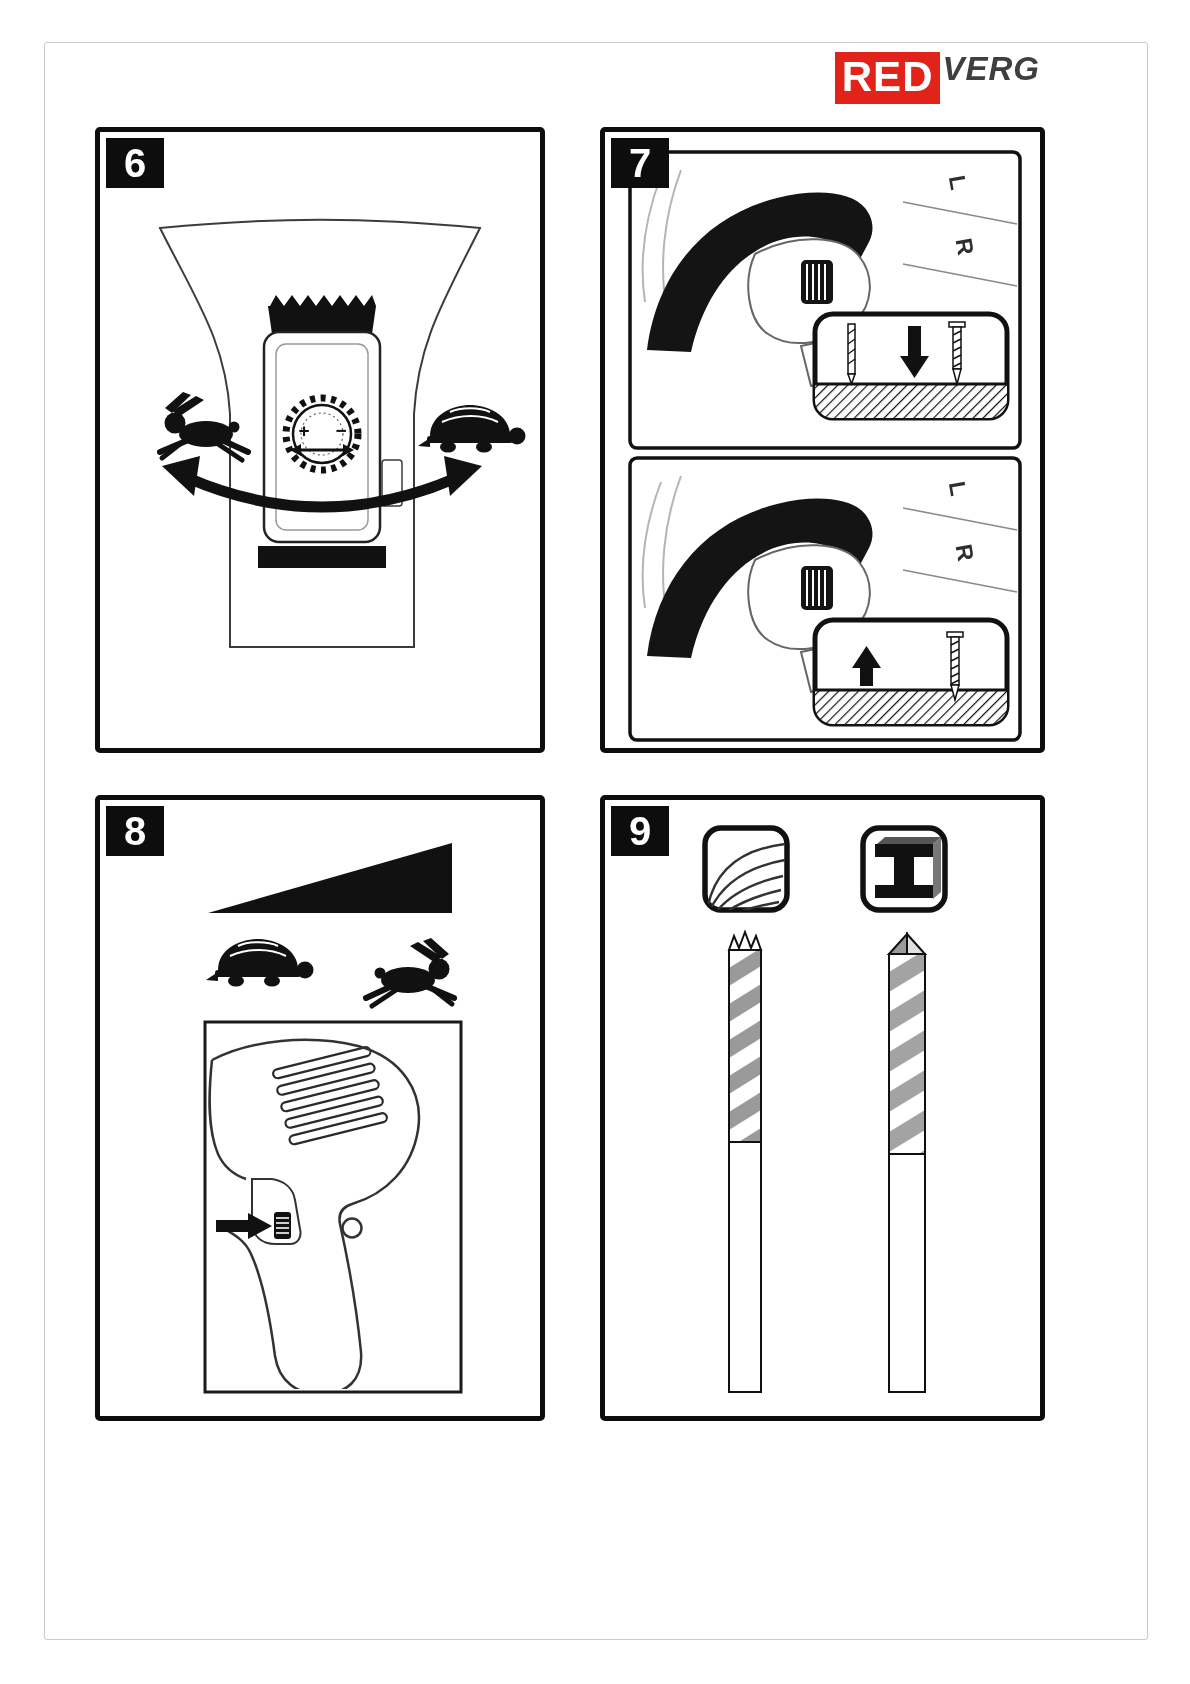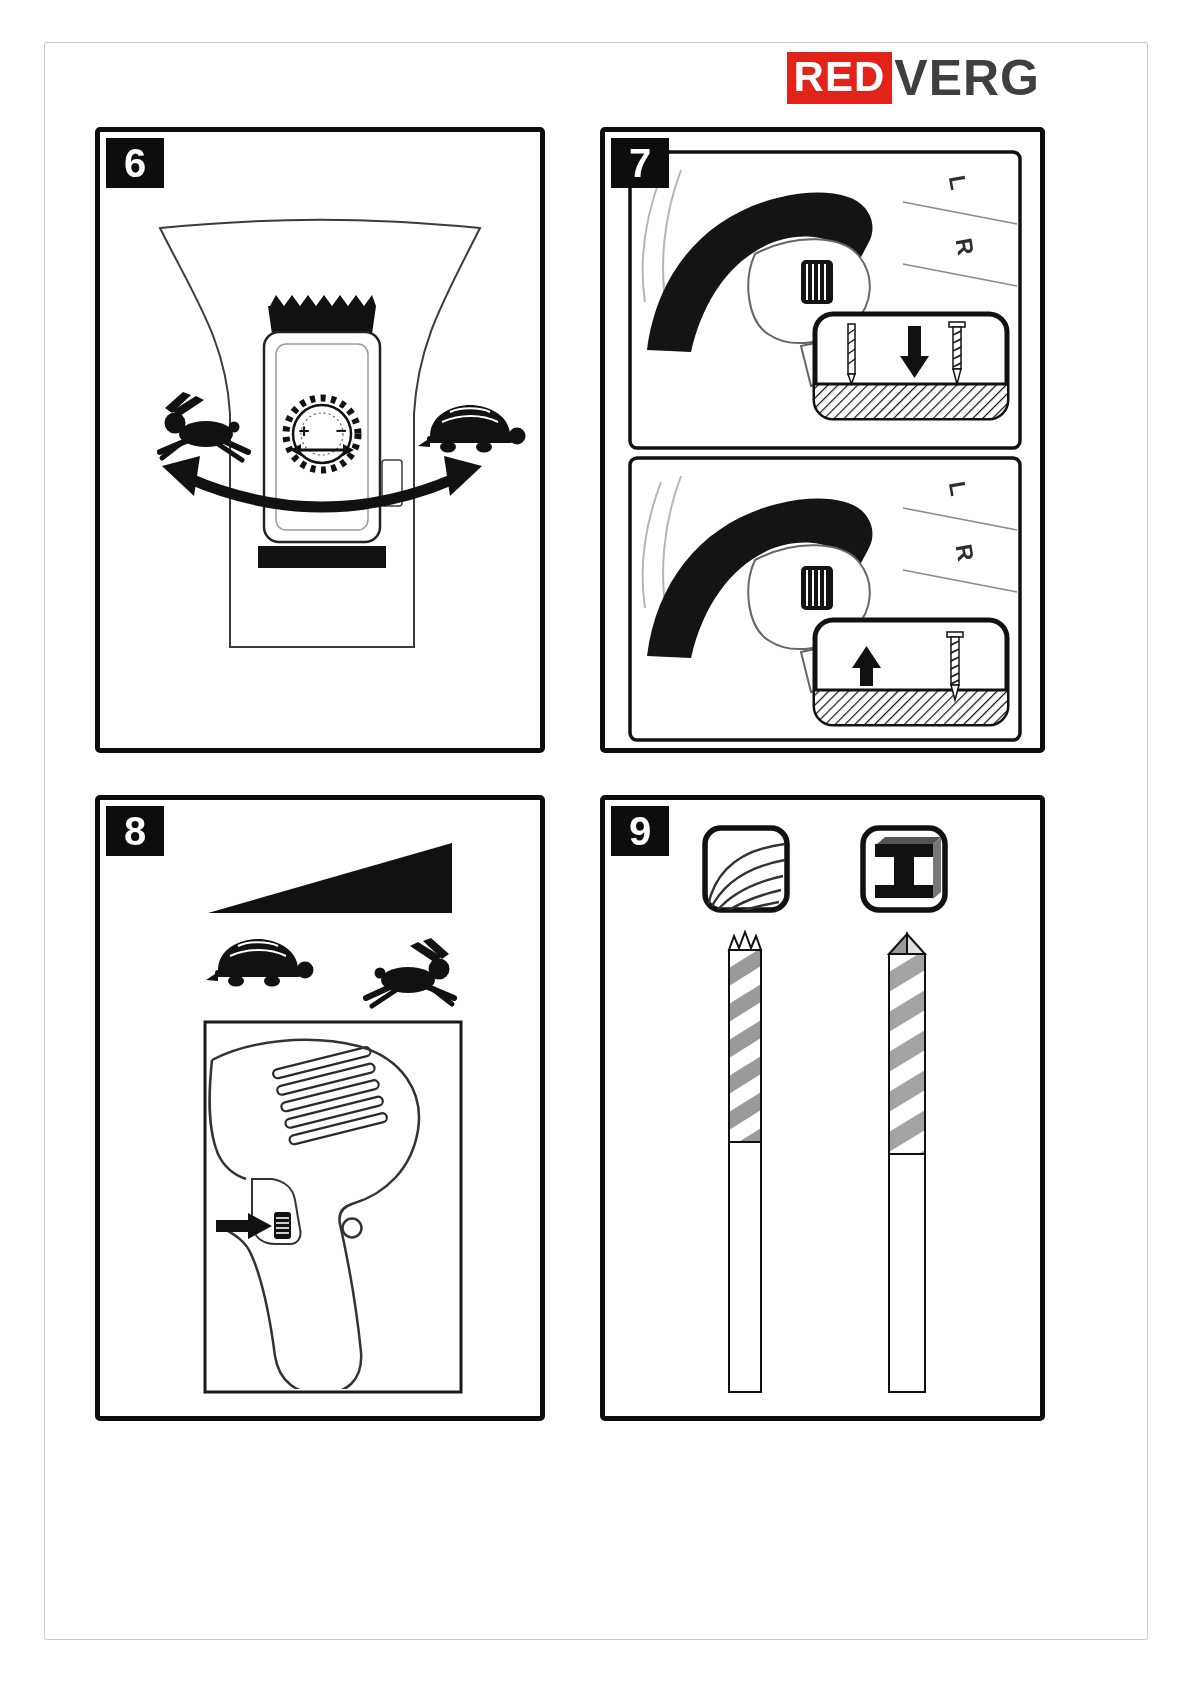--- a/index.html
+++ b/index.html
@@ -6,28 +6,28 @@
   * { margin:0; padding:0; box-sizing:border-box; }
   html,body { background:#ffffff; }
   body {
     width:1190px; height:1684px; position:relative; overflow:hidden;
     font-family:"Liberation Sans", sans-serif;
   }
   .sheet {
     position:absolute; left:44px; top:42px; width:1104px; height:1598px;
     border:1.5px solid #c9c9c9; border-radius:3px; background:#fff;
   }
-  .logo { position:absolute; top:52px; right:150px; display:flex; align-items:center; }
+  .logo { position:absolute; top:52px; right:150px; display:flex; align-items:flex-start; }
   .logo-red {
     background:#e2231a; color:#fff; font-weight:bold; font-size:42px; line-height:1;
     padding:4px 7px 6px 7px; letter-spacing:1px;
   }
   .logo-verg {
-    color:#3f3f41; font-weight:bold; font-size:50px; line-height:1;
-    margin-left:2px; letter-spacing:1px;
+    color:#3f3f41; font-weight:bold; font-size:33px; line-height:1;
+    margin-left:2px; letter-spacing:1px;font-style:italic;
   }
   .panel {
     position:absolute; border:5px solid #0d0d0d; border-radius:5px; background:#fff;
   }
   #panel6 { left:95px;  top:127px; width:450px; height:626px; }
   #panel7 { left:600px; top:127px; width:445px; height:626px; }
   #panel8 { left:95px;  top:795px; width:450px; height:626px; }
   #panel9 { left:600px; top:795px; width:445px; height:626px; }
   .panel svg { display:block; width:100%; height:100%; }
   .panel-num {

